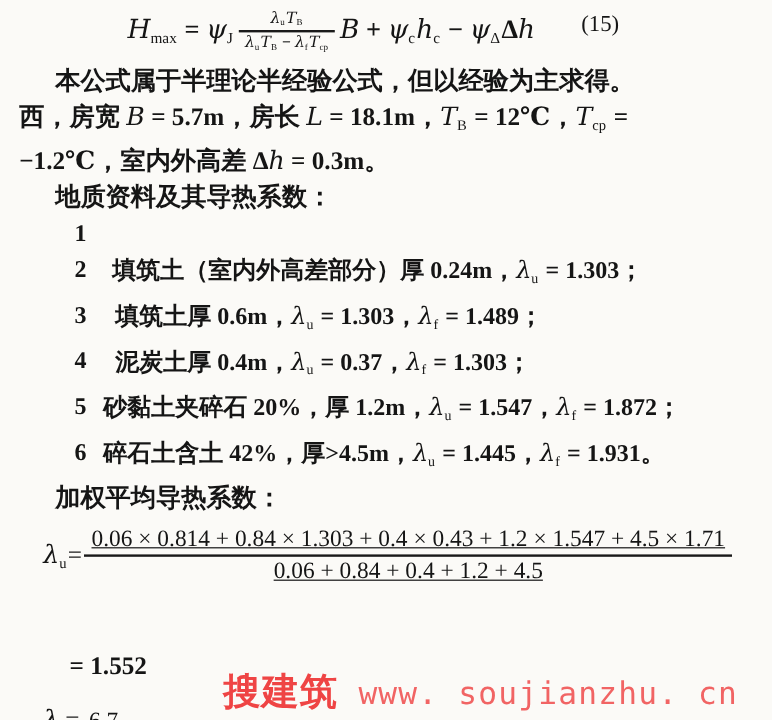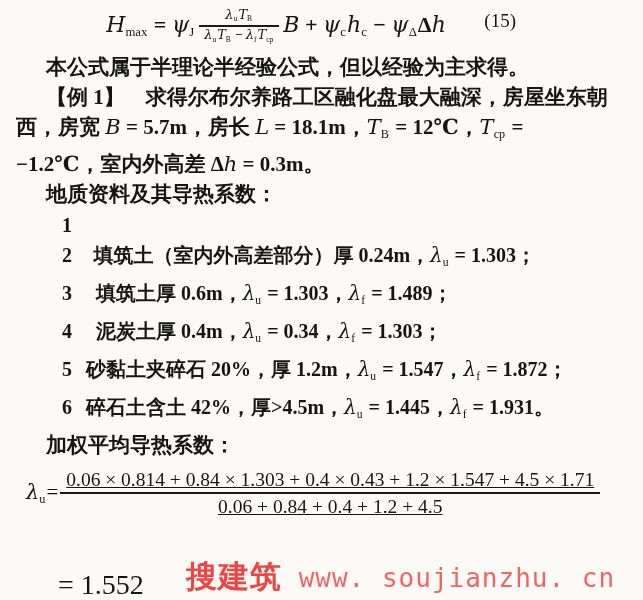--- a/index.html
+++ b/index.html
@@ -31,27 +31,27 @@
   .line{font-size:21px;line-height:30px;white-space:nowrap;}
   .indent{padding-left:30px;}
   .heading{font-size:21px;line-height:31px;}
 
   
   .item{font-size:20px;line-height:30px;display:flex;white-space:nowrap;}
   .item .no{width:20px;margin-left:46px;font-weight:700;font-family:"Liberation Serif",serif;}
   .item .body{margin-left:14px;}
 
   
-  .bigeq{display:flex;align-items:center;margin-left:10px;height:60px;margin-top:2px;margin-bottom:2px;}
+  .bigeq{display:flex;align-items:center;margin-left:20px;height:60px;margin-top:2px;margin-bottom:2px;}
   .bigeq .lhs{font-size:21px;white-space:nowrap;}
   .bigeq .lhs .txt{font-weight:400;}
   .bigfrac{display:inline-block;text-align:center;margin-left:2px;font-size:19.5px;line-height:1.2;}
   .bigfrac .num,.bigfrac .den{display:block;white-space:nowrap;padding:1px 6px;font-weight:400;text-decoration:underline;}
   .bigfrac .num{border-bottom:2px solid #1a1a1a;}
-  .result{font-size:28px;line-height:28px;margin-left:42px;font-weight:400;margin-top:48px;}
+  .result{font-size:21px;line-height:28px;margin-left:42px;font-weight:700;margin-top:48px;}
 
   
   .watermark{position:absolute;left:186px;top:556px;white-space:nowrap;pointer-events:none;}
   .watermark .brand{font-size:31px;font-weight:700;letter-spacing:1px;}
   .watermark .url{font-size:26px;font-family:"DejaVu Sans Mono",monospace;letter-spacing:1px;opacity:.82;}
 </style>
 </head>
 <body>
 
 <div class="page">
@@ -61,40 +61,39 @@
     <span class="frac">
       <span class="num"><span class="var">λ</span><span class="sub">u</span><span class="var">T</span><span class="sub">B</span></span>
       <span class="den"><span class="var">λ</span><span class="sub">u</span><span class="var">T</span><span class="sub">B</span><span class="txt"> − </span><span class="var">λ</span><span class="sub">f</span><span class="var">T</span><span class="sub">cp</span></span>
     </span>
     <span><span class="var">B</span><span class="txt"> + </span><span class="var">ψ</span><span class="sub">c</span><span class="var">h</span><span class="sub">c</span><span class="txt"> − </span><span class="var">ψ</span><span class="sub">Δ</span><span class="txt">Δ</span><span class="var">h</span></span>
     <span class="tag">(15)</span>
   </div>
 
   <div class="line indent"><span class="txt">本公式属于半理论半经验公式，但以经验为主求得。</span></div>
 
-  <div class="line indent"><span class="txt">【例 1】　求得尔布尔养路工区融化盘最大融深，房屋坐东朝</span></div>
   <div class="line"><span class="txt">西，房宽 </span><span class="var">B</span><span class="txt"> = 5.7m，房长 </span><span class="var">L</span><span class="txt"> = 18.1m，</span><span class="var">T</span><span class="sub">B</span><span class="txt"> = 12℃，</span><span class="var">T</span><span class="sub">cp</span><span class="txt"> =</span></div>
   <div class="line"><span class="txt">−1.2℃，室内外高差 Δ</span><span class="var">h</span><span class="txt"> = 0.3m。</span></div>
 
   <div class="line indent heading"><span class="txt">地质资料及其导热系数：</span></div>
 
   <div class="item">
     <span class="no">1</span>
   </div>
   <div class="item">
     <span class="no">2</span>
     <span class="body"><span class="txt">填筑土（室内外高差部分）厚 0.24m，</span><span class="var">λ</span><span class="sub">u</span><span class="txt"> = 1.303；</span></span>
   </div>
   <div class="item">
     <span class="no">3</span>
     <span class="body"><span class="txt">填筑土厚 0.6m，</span><span class="var">λ</span><span class="sub">u</span><span class="txt"> = 1.303，</span><span class="var">λ</span><span class="sub">f</span><span class="txt"> = 1.489；</span></span>
   </div>
   <div class="item">
     <span class="no">4</span>
-    <span class="body"><span class="txt">泥炭土厚 0.4m，</span><span class="var">λ</span><span class="sub">u</span><span class="txt"> = 0.34，</span><span class="var">λ</span><span class="sub">f</span><span class="txt"> = 1.303；</span></span>
+    <span class="body"><span class="txt">泥炭土厚 0.4m，</span><span class="var">λ</span><span class="sub">u</span><span class="txt"> = 0.37，</span><span class="var">λ</span><span class="sub">f</span><span class="txt"> = 1.303；</span></span>
   </div>
   <div class="item">
     <span class="no">5</span>
     <span class="body"><span class="txt">砂黏土夹碎石 20%，厚 1.2m，</span><span class="var">λ</span><span class="sub">u</span><span class="txt"> = 1.547，</span><span class="var">λ</span><span class="sub">f</span><span class="txt"> = 1.872；</span></span>
   </div>
   <div class="item">
     <span class="no">6</span>
     <span class="body"><span class="txt">碎石土含土 42%，厚&gt;4.5m，</span><span class="var">λ</span><span class="sub">u</span><span class="txt"> = 1.445，</span><span class="var">λ</span><span class="sub">f</span><span class="txt"> = 1.931。</span></span>
   </div>
 

